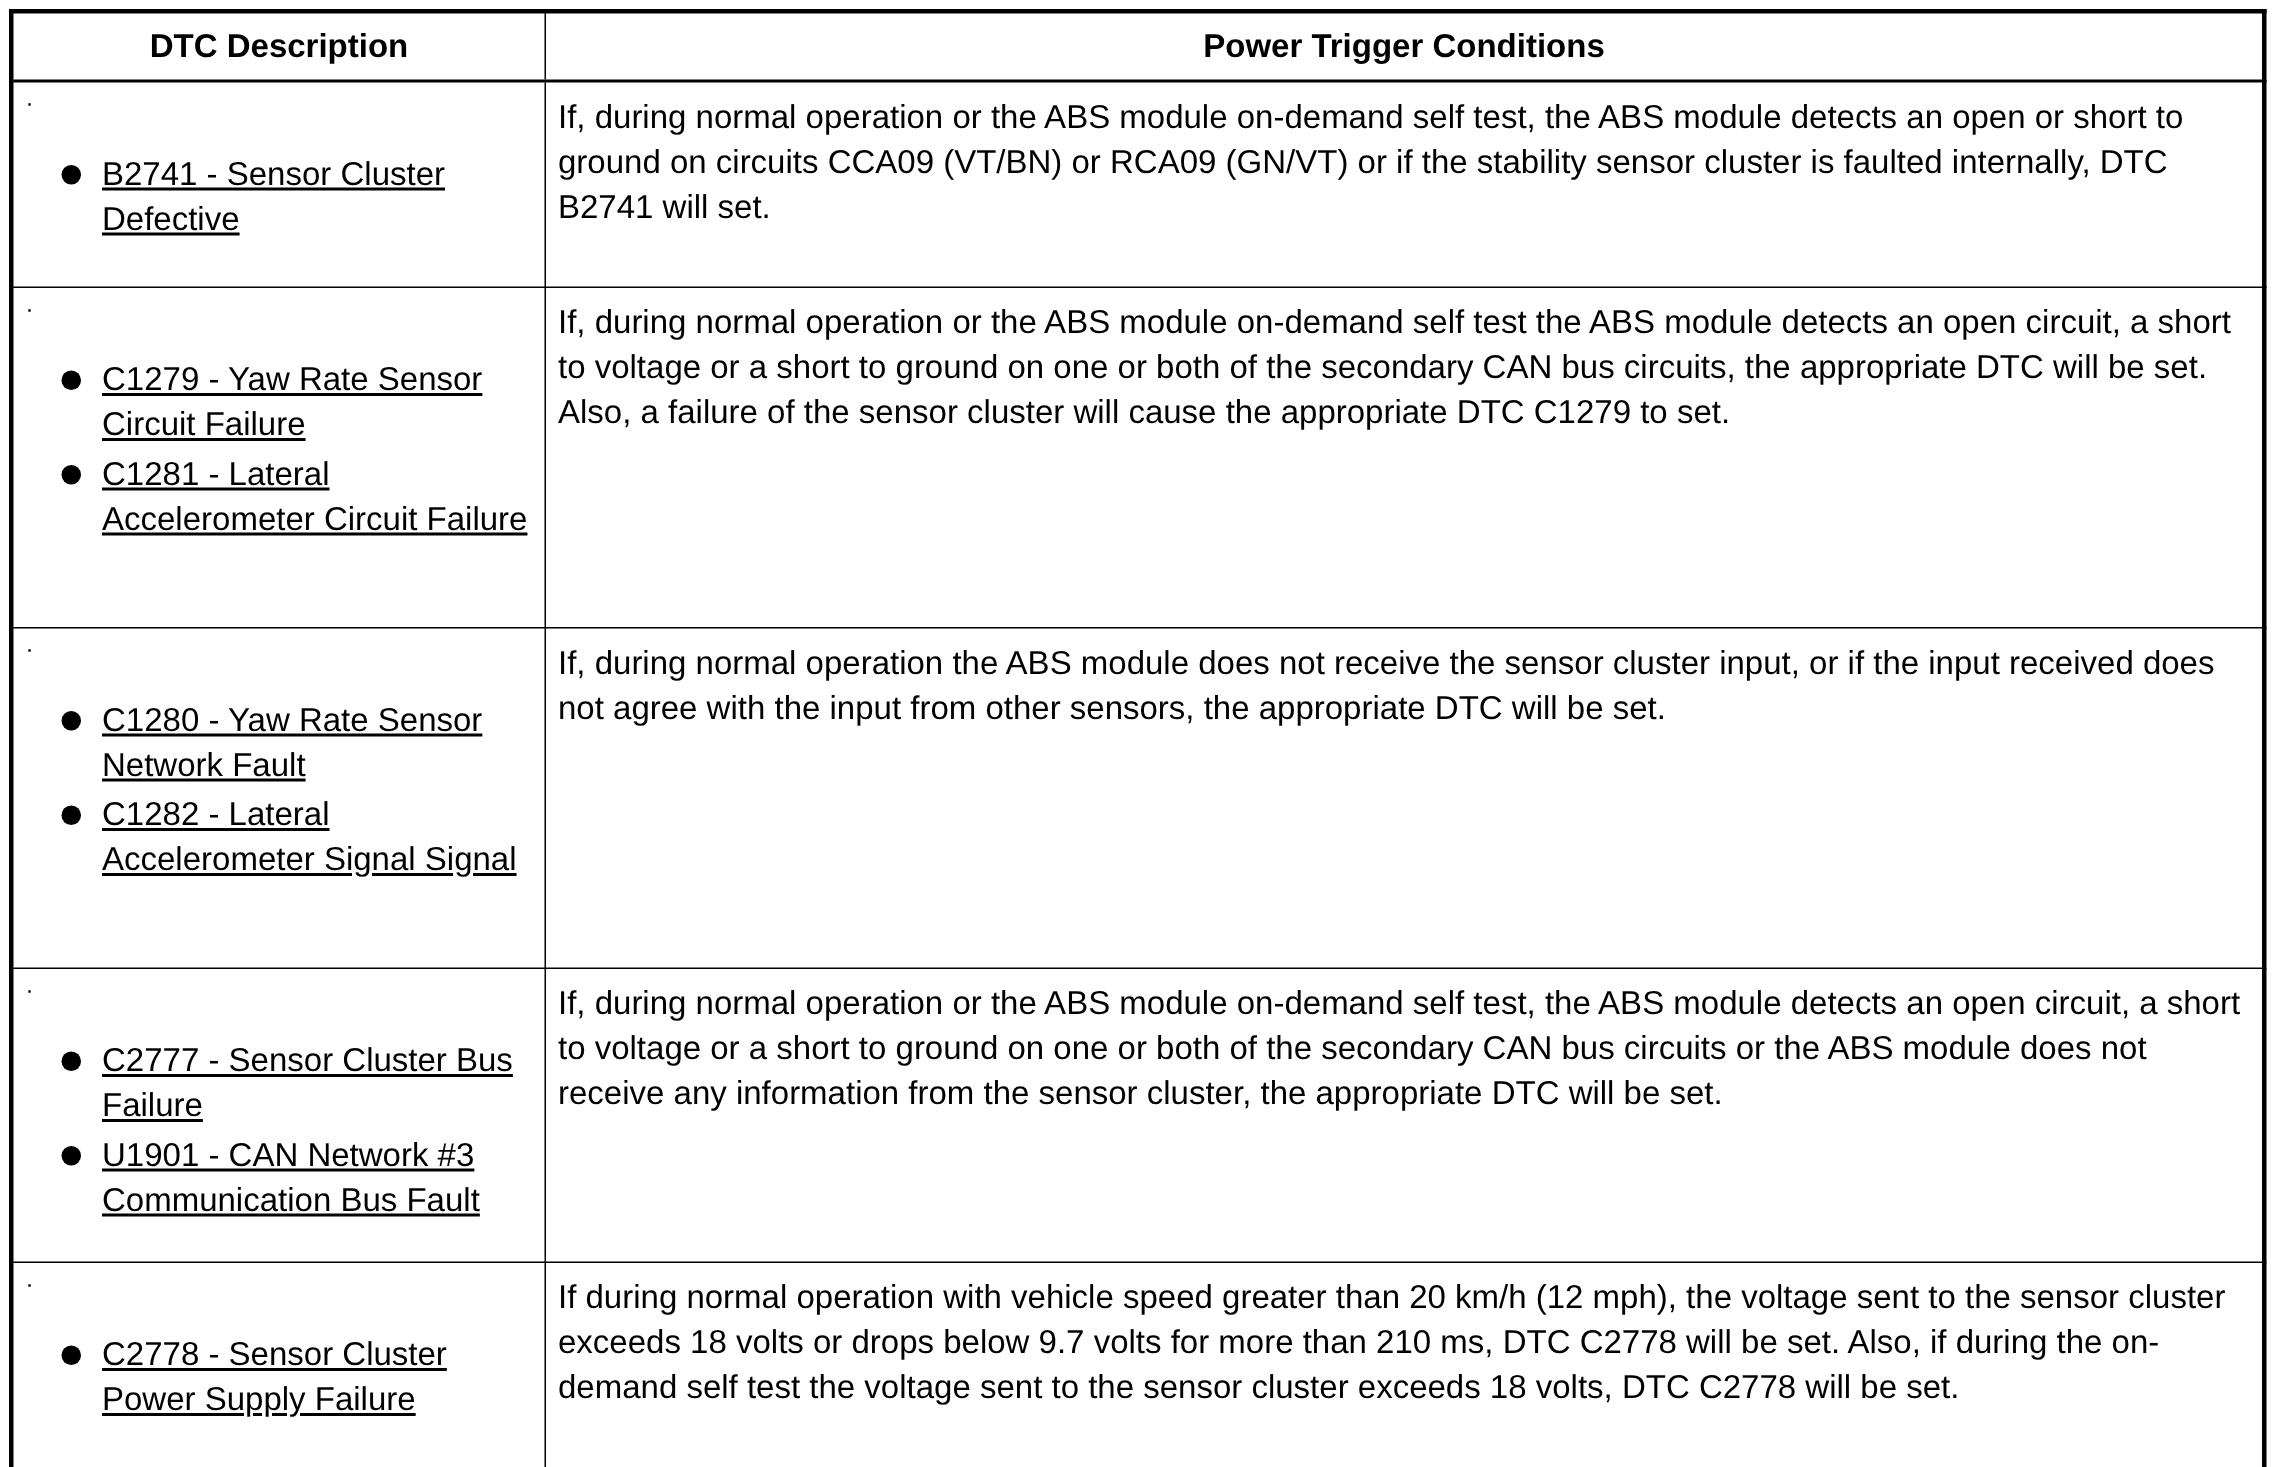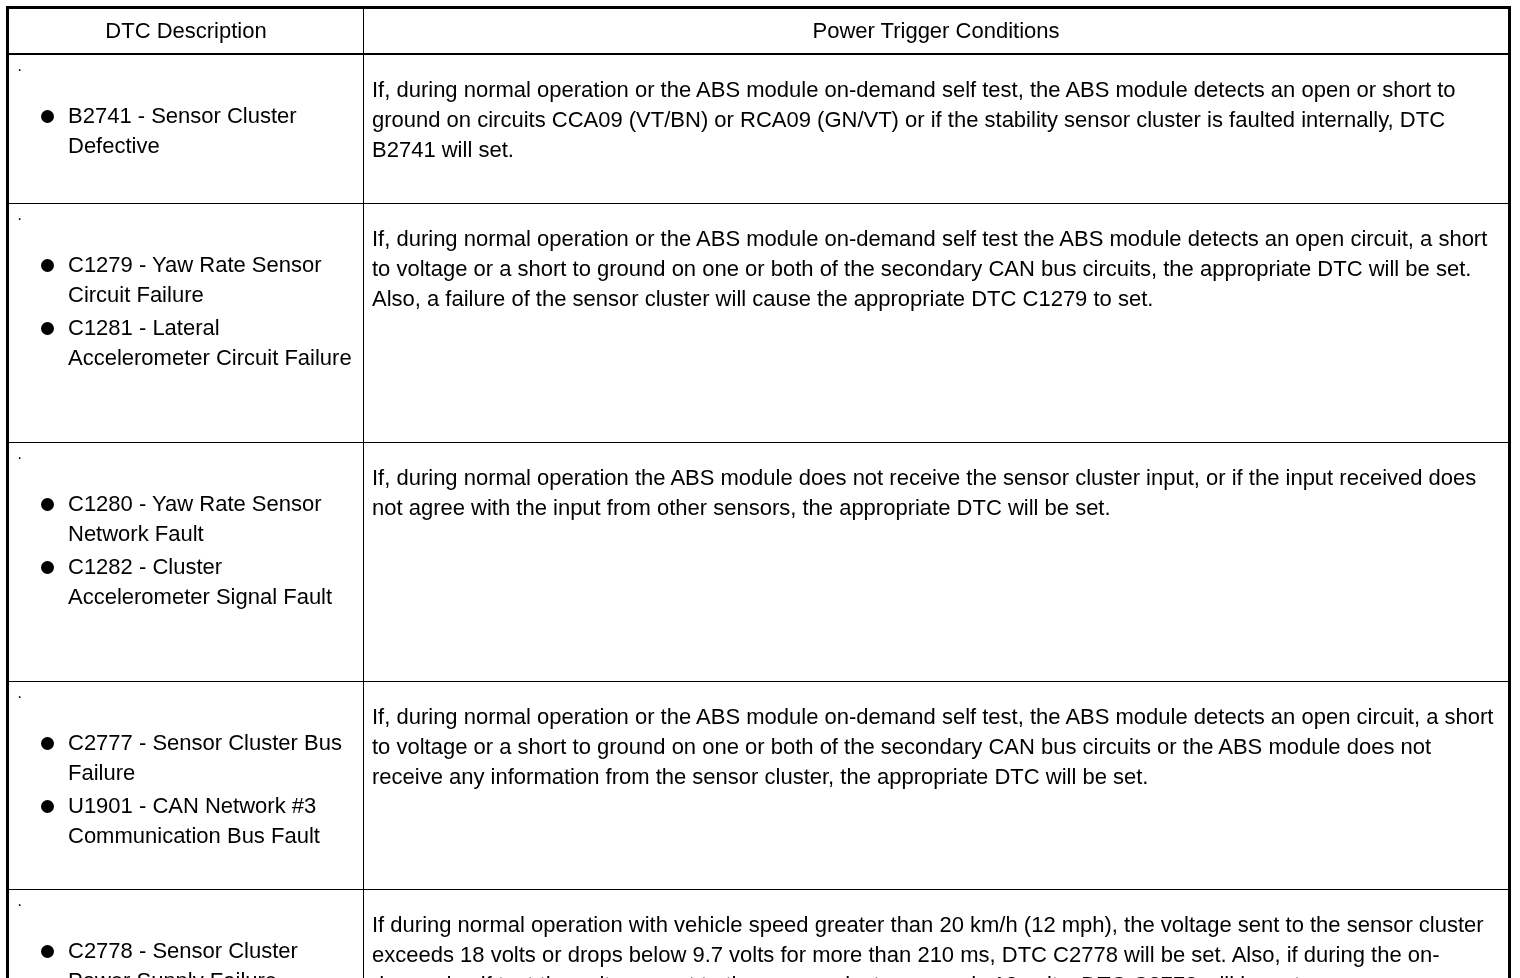--- a/index.html
+++ b/index.html
@@ -12,34 +12,34 @@
       font-family: "Liberation Sans", sans-serif;
       color: #000;
       border: 3px solid #000;
       table-layout: fixed;
     }
     .doc-table th, .doc-table td {
       border: 1.5px solid #000;
       vertical-align: top;
     }
     .doc-table th {
-      font-weight: normal;
+      font-weight: bold;
       font-size: 22px;
       height: 44px;
       vertical-align: middle;
       text-align: center;
       padding: 0;
       border-bottom: 2px solid #000;
     }
     col.c1 { width: 356px; }
     col.c2 { width: 1146px; }
     .desc-cell { padding: 8px 6px 0 8px; font-size: 22px; line-height: 30px; }
-    .cond-cell { padding: 20px 6px 0 8px; font-size: 22px; line-height: 30px; }
+    .cond-cell { padding: 8px 6px 0 8px; font-size: 22px; line-height: 30px; }
     .dot { display: block; height: 30px; line-height: 14px; font-size: 16px; }
-    ul.codes { list-style: none; margin: 8px 0 0 0; padding: 0; }
+    ul.codes { list-style: none; margin: 8px 0 0 0; padding: 0; text-decoration: underline; }
     ul.codes li { position: relative; padding-left: 51px; line-height: 30px; margin-bottom: 3px; }
     ul.codes li .bullet {
       position: absolute; left: 24px; top: 9px;
       width: 13px; height: 13px; border-radius: 50%; background: #000;
     }
     tr.r1 td { height: 128px; }
     tr.r2 td { height: 218px; }
     tr.r3 td { height: 218px; }
     tr.r4 td { height: 187px; }
     tr.r5 td { height: 128px; }
@@ -76,21 +76,21 @@
           <li><span class="bullet"></span><span>C1281 - Lateral Accelerometer Circuit Failure</span></li>
         </ul>
       </td>
       <td class="cond-cell">If, during normal operation or the ABS module on-demand self test the ABS module detects an open circuit, a short to voltage or a short to ground on one or both of the secondary CAN bus circuits, the appropriate DTC will be set. Also, a failure of the sensor cluster will cause the appropriate DTC C1279 to set.</td>
     </tr>
     <tr class="r3">
       <td class="desc-cell">
         <span class="dot">·</span>
         <ul class="codes">
           <li><span class="bullet"></span><span>C1280 - Yaw Rate Sensor Network Fault</span></li>
-          <li><span class="bullet"></span><span>C1282 - Cluster Accelerometer Signal Fault</span></li>
+          <li><span class="bullet"></span><span>C1282 - Lateral Accelerometer Signal Signal</span></li>
         </ul>
       </td>
       <td class="cond-cell">If, during normal operation the ABS module does not receive the sensor cluster input, or if the input received does not agree with the input from other sensors, the appropriate DTC will be set.</td>
     </tr>
     <tr class="r4">
       <td class="desc-cell">
         <span class="dot">·</span>
         <ul class="codes">
           <li><span class="bullet"></span><span>C2777 - Sensor Cluster Bus Failure</span></li>
           <li><span class="bullet"></span><span>U1901 - CAN Network #3 Communication Bus Fault</span></li>

